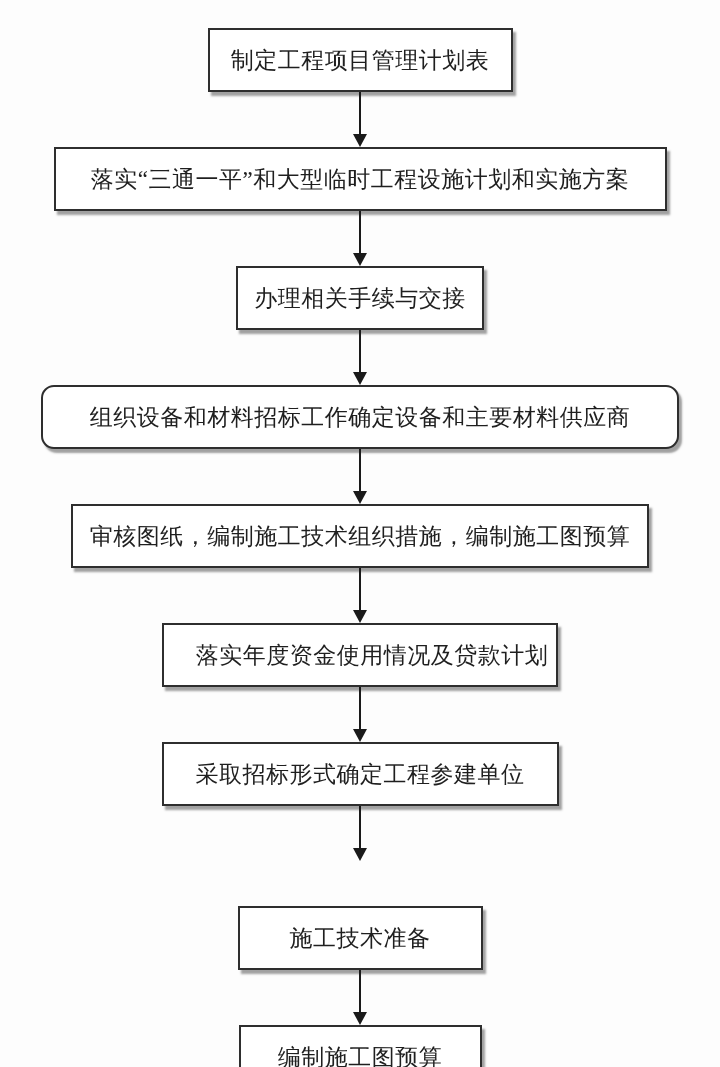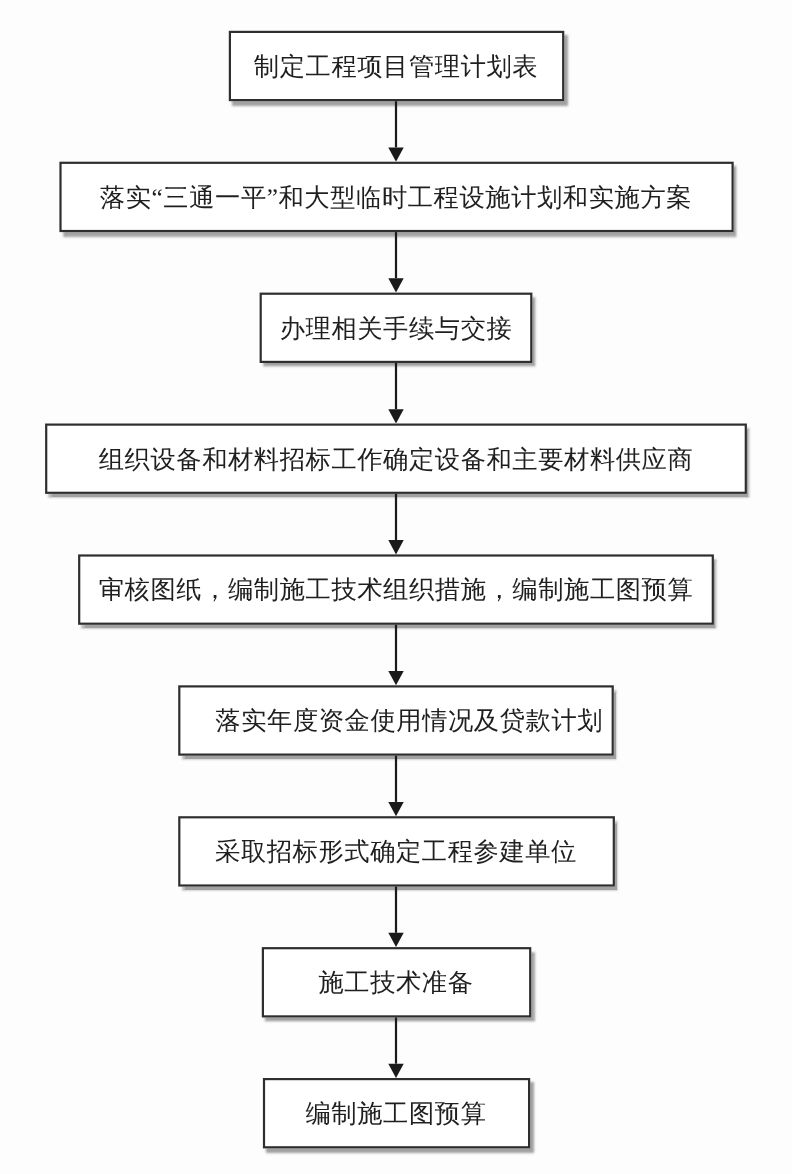--- a/index.html
+++ b/index.html
@@ -32,25 +32,25 @@
     font-size: 23px;
     color: #1f1f1f;
     letter-spacing: 0.5px;
     white-space: nowrap;
     flex: 0 0 auto;
   }
   
   .node-1 { width: 305px; }
   .node-2 { width: 613px; text-align: center; }
   .node-3 { width: 248px; }
-  .node-4 { width: 638px; }
+  .node-4 { width: 638px; border-radius: 13px; }
   .node-5 { width: 578px; font-family: Liberation Serif, serif; }
   .node-6 { width: 396px; padding-left: 24px; }
   .node-7 { width: 397px; }
-  .node-8 { width: 245px; }
+  .node-8 { width: 245px; margin-top: 45px; }
   .node-9 { width: 243px; }
 
   .connector {
     height: 55px;
     display: flex;
     flex-direction: column;
     align-items: center;
     flex: 0 0 auto;
   }
   .connector .line {

